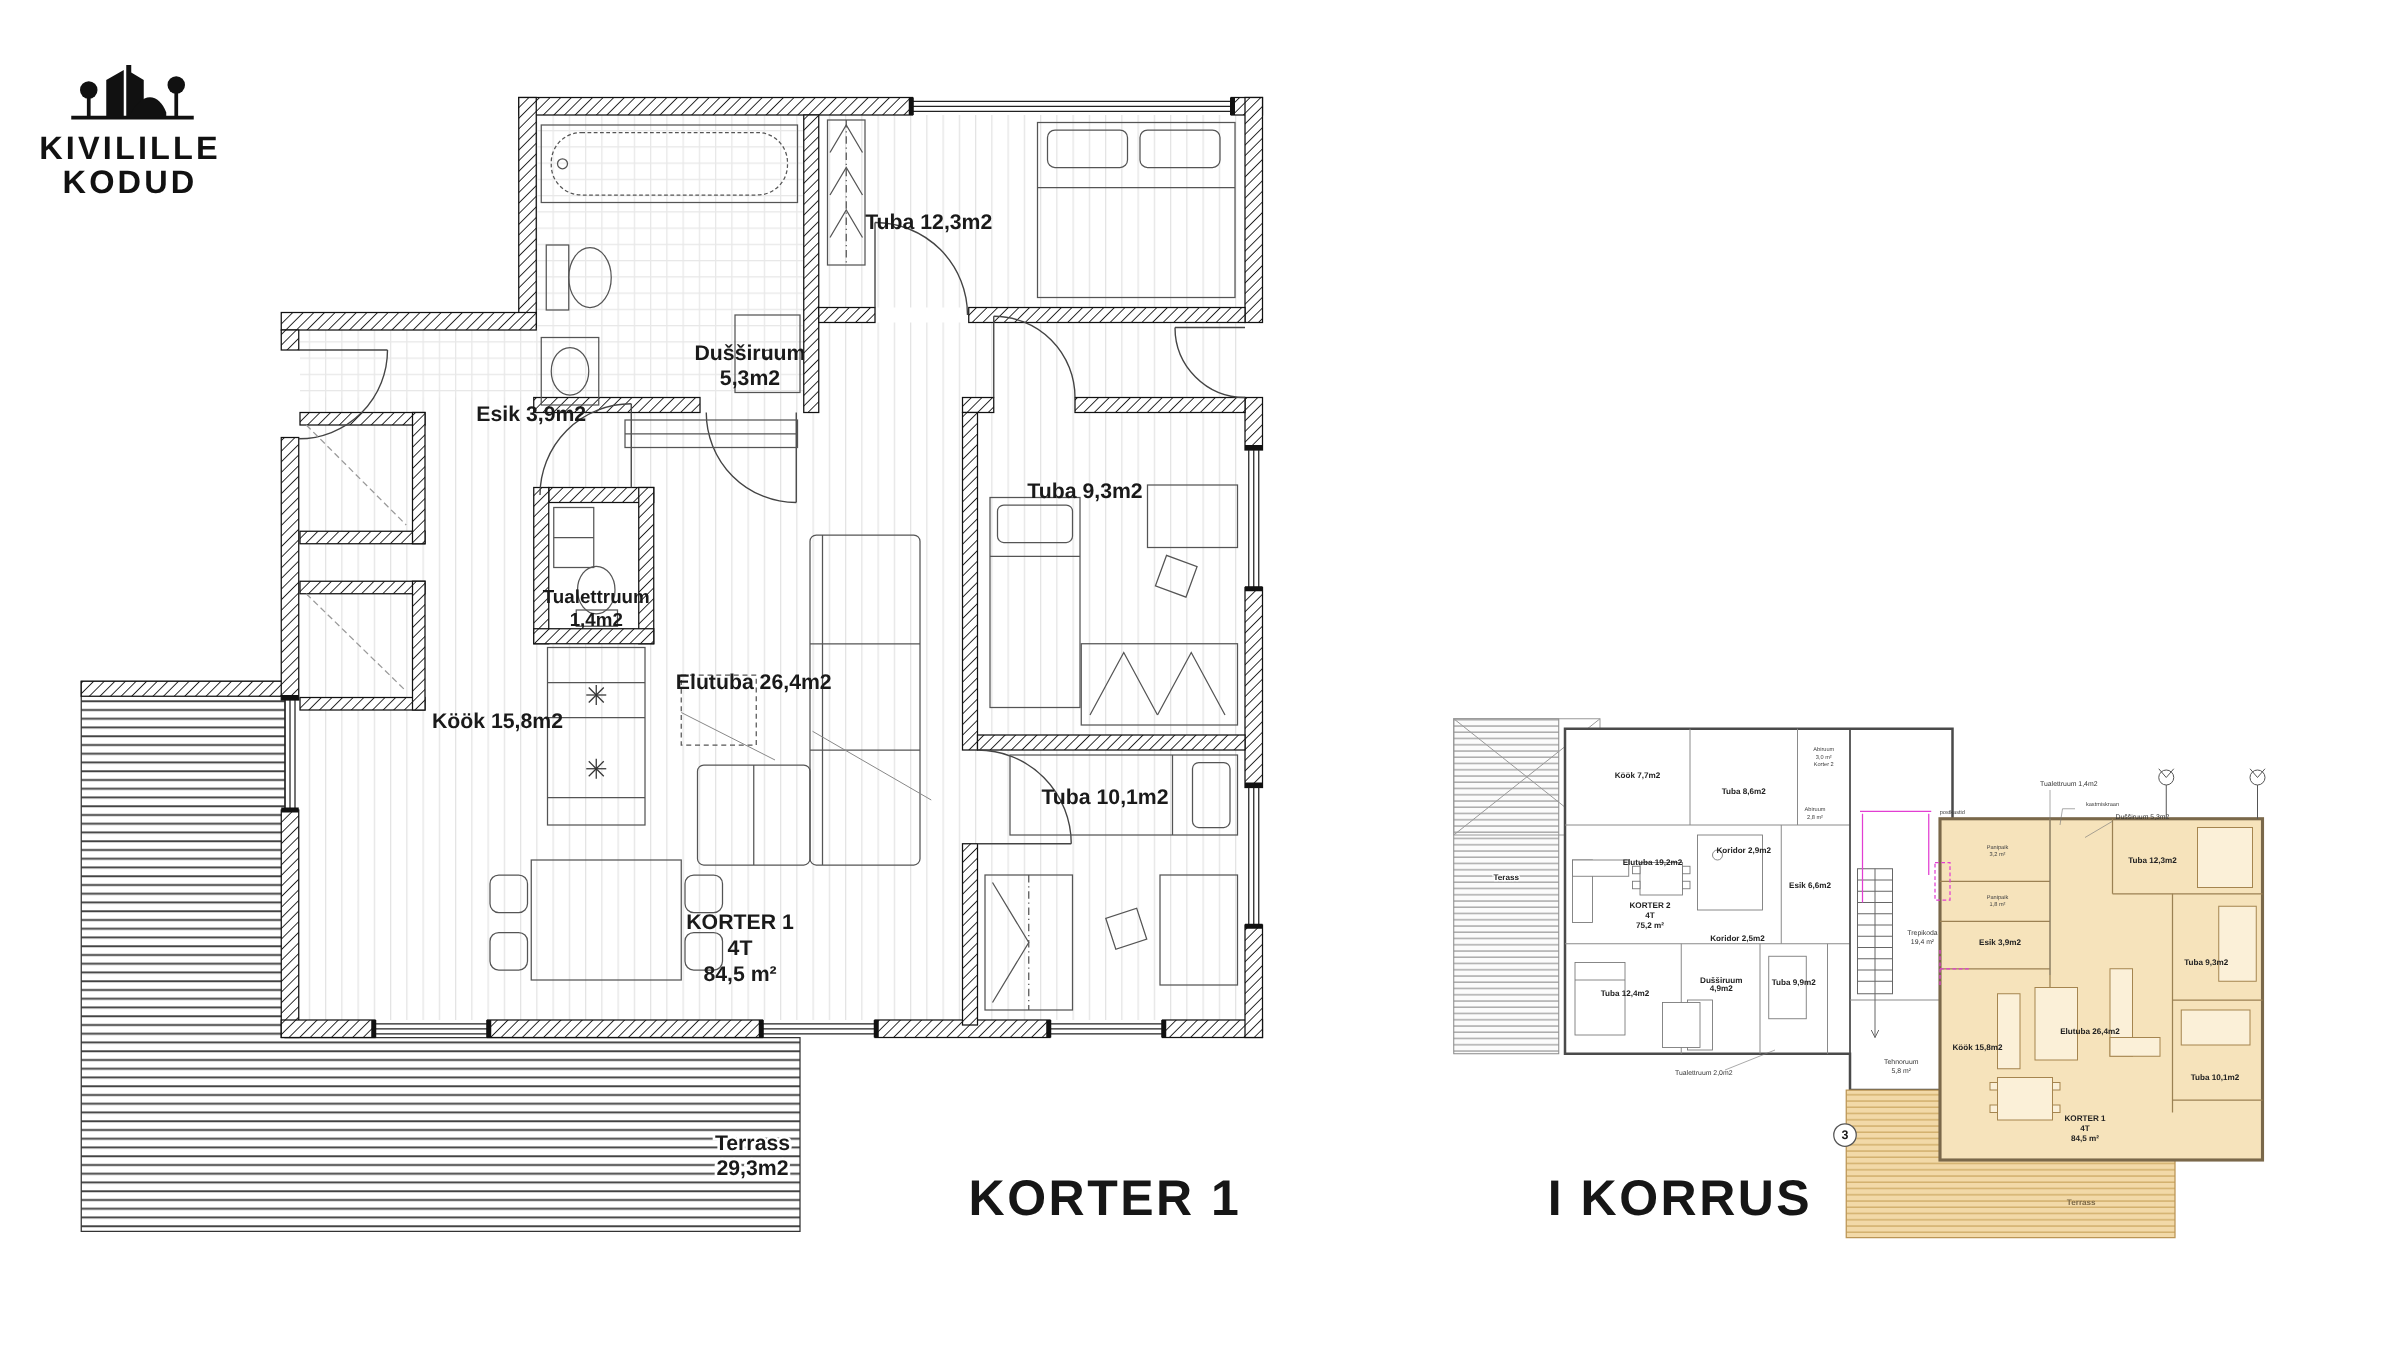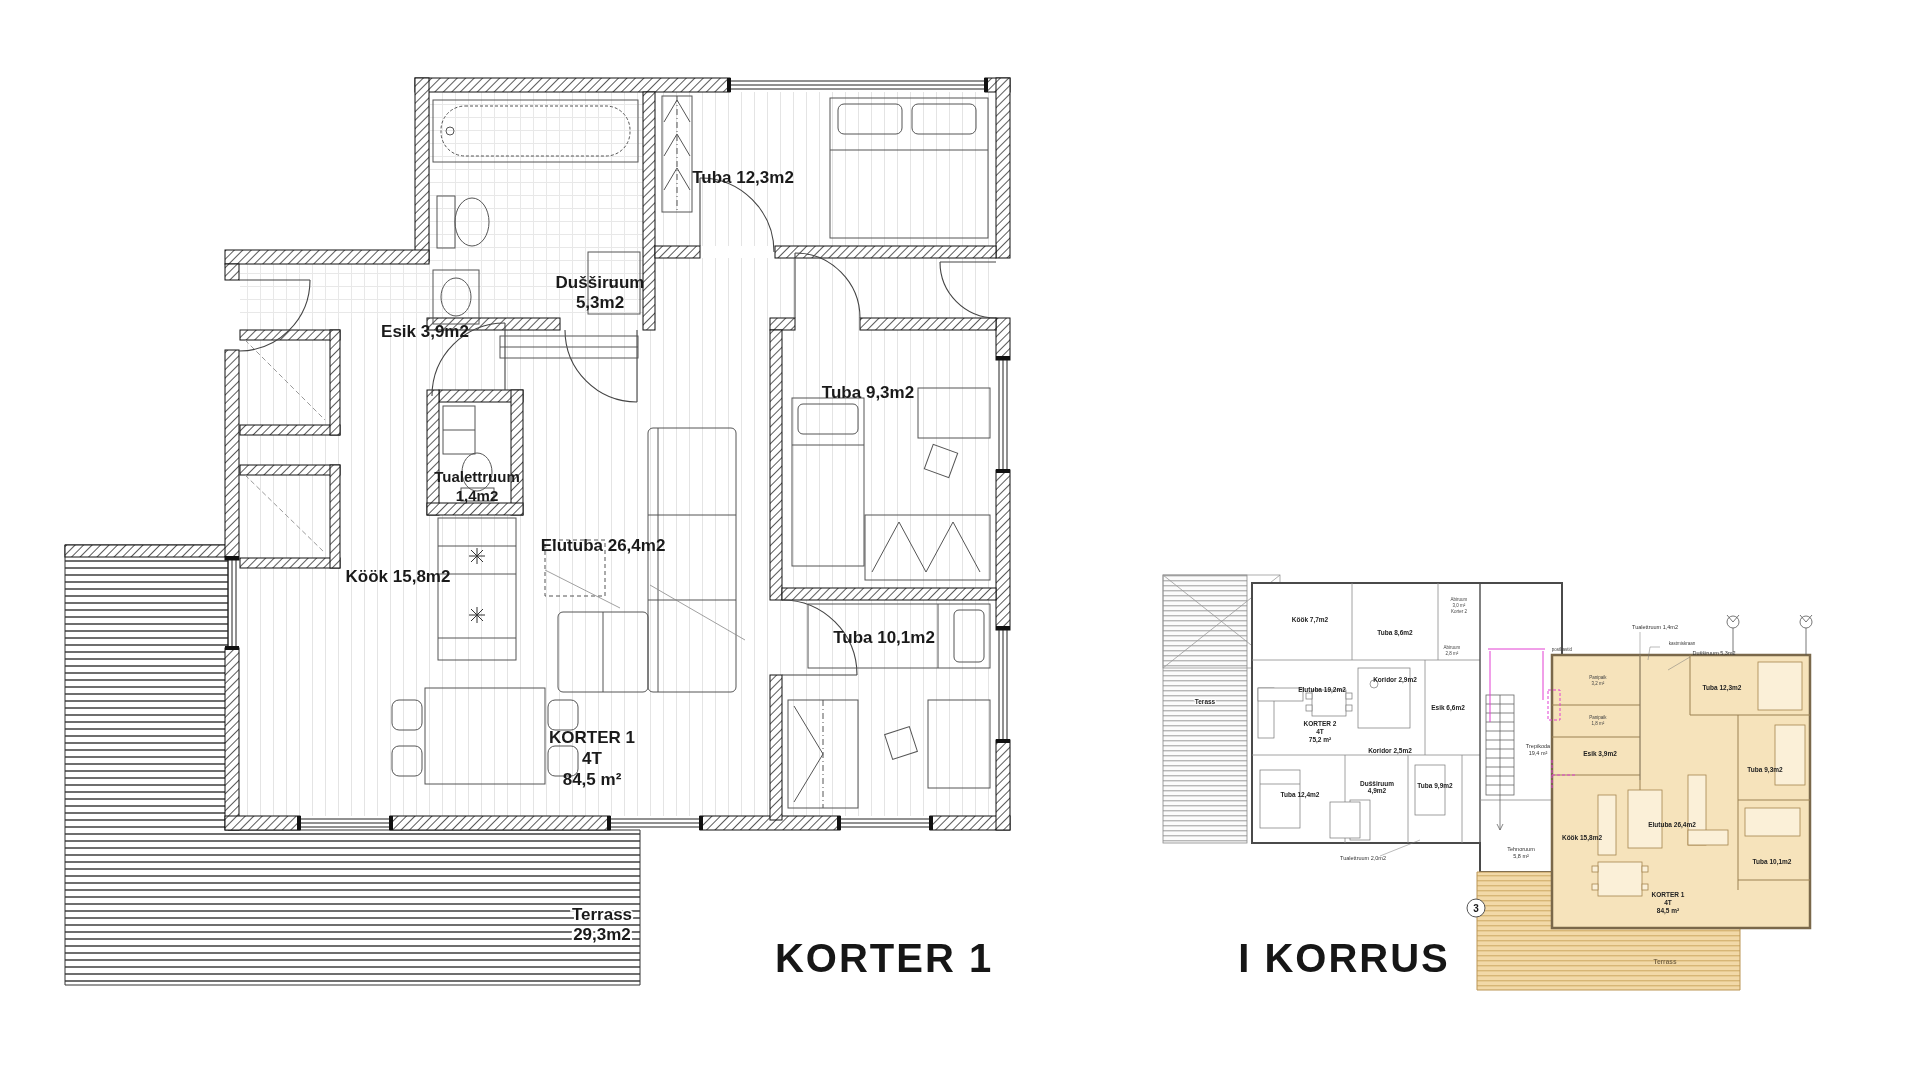--- a/index.html
+++ b/index.html
@@ -15,20 +15,34 @@
   .t6{font-size:6.5px;font-weight:bold;fill:#222;}
   .t5{font-size:5.5px;font-weight:normal;fill:#333;}
   .t45{font-size:4.5px;font-weight:normal;fill:#444;}
   .thalo{paint-order:stroke;stroke:#ffffff;stroke-width:2px;}
 </style>
 </head>
 <body>
 
 <div class="page">
 
+  <div class="logo">
+    <svg width="150" height="62" viewBox="0 0 150 62">
+      <line x1="28" y1="56" x2="126" y2="56" stroke="#111" stroke-width="3"></line>
+      <line x1="42" y1="56" x2="42" y2="40" stroke="#111" stroke-width="3"></line>
+      <circle cx="42" cy="34" r="7" fill="#111"></circle>
+      <line x1="112" y1="56" x2="112" y2="36" stroke="#111" stroke-width="3"></line>
+      <circle cx="112" cy="30" r="7" fill="#111"></circle>
+      <path d="M56,56 L56,26 L70,18 L70,56 Z" fill="#111"></path>
+      <path d="M72,56 L72,14 L76,14 L76,20 L86,26 L86,56 Z" fill="#111"></path>
+      <path d="M74,56 C84,34 98,36 104,52 L104,56 Z" fill="#111"></path>
+    </svg>
+    <div class="logo-line1">KIVILILLE</div>
+    <div class="logo-line2">KODUD</div>
+  </div>
 
   <svg width="1920" height="1079" viewBox="0 0 1920 1079" style="position:absolute;left:0;top:0;">
     <defs>
       <pattern id="hatch" patternUnits="userSpaceOnUse" width="6" height="6" patternTransform="rotate(45)">
         <rect width="6" height="6" fill="#ffffff"></rect>
         <line x1="0" y1="0" x2="0" y2="6" stroke="#222" stroke-width="1.5"></line>
       </pattern>
       <pattern id="planks" patternUnits="userSpaceOnUse" width="13" height="13">
         <rect width="13" height="13" fill="#ffffff"></rect>
         <line x1="0.5" y1="0" x2="0.5" y2="13" stroke="#e4e4e4" stroke-width="1"></line>

